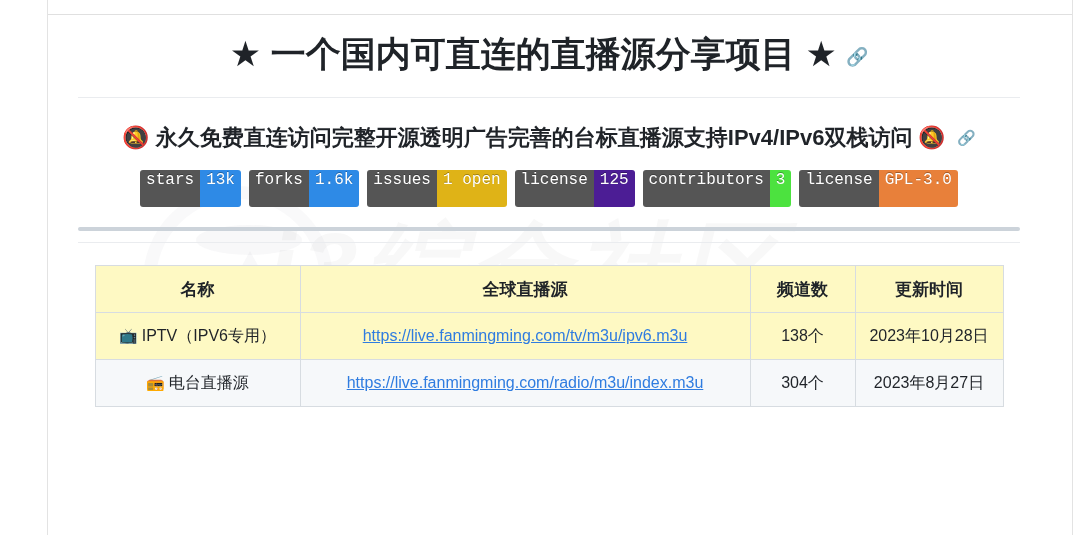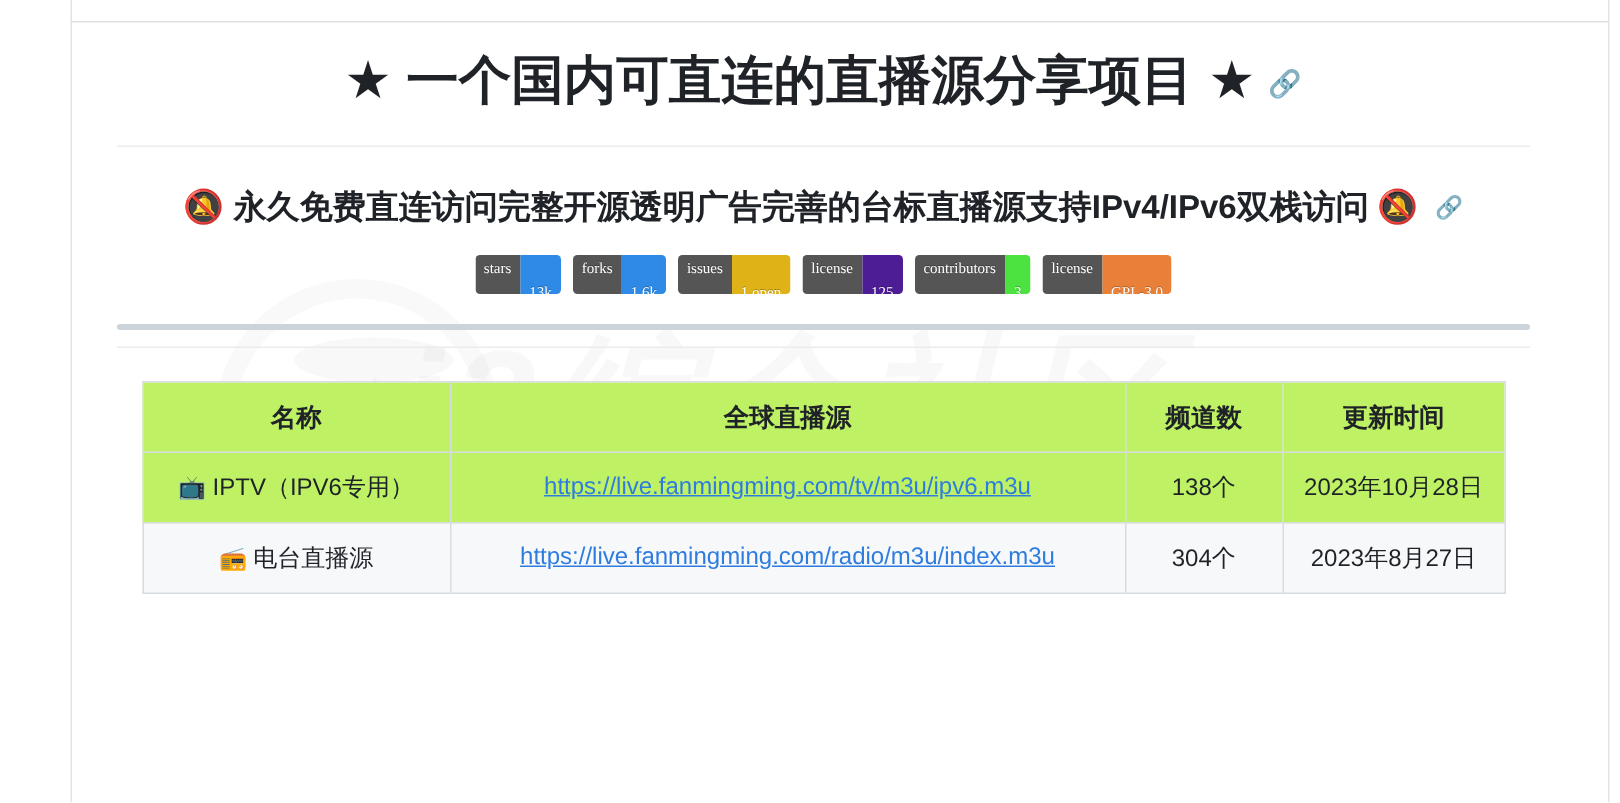--- a/index.html
+++ b/index.html
@@ -160,36 +160,36 @@
   
   .badge-row {
     display: flex;
     justify-content: center;
     align-items: center;
     gap: 8px;
     padding-top: 18px;
   }
   .badge {
     display: inline-flex;
-    height: 26px;
+    height: 37px;
     border-radius: 3px;
     overflow: hidden;
-    font-size: 10px;
+    font-size: 16px;
     line-height: 20px;
-    font-family: Liberation Serif, serif;
+    font-family: Liberation Mono, monospace;
     color: #ffffff;
     text-shadow: 0 -1px 0 rgba(1,1,1,.3);
     white-space: nowrap;
   }
   .badge .b-label {
     background: #555555;
     padding: 0 6px;
   }
   .badge .b-value {
-    padding: 16px 6px;
+    padding: 0 6px;
   }
 
   
   .section-head {
     margin: 0;
     padding-top: 22px;
     font-size: 25px;
     font-weight: bold;
     color: #1f2328;
     white-space: nowrap;
@@ -216,21 +216,21 @@
     table-layout: fixed;
     font-size: 16px;
     color: #1f2328;
   }
   table.src-table th,
   table.src-table td {
     border: 1px solid #d7dce1;
     padding: 10px 12px;
     text-align: center;
     vertical-align: middle;
-    background: #bef264;
+    background: #fef9c3;
     height: 47px;
   }
   table.src-table th {
     font-weight: bold;
     font-size: 17px;
   }
   table.src-table tbody tr:nth-child(even) td {
     background: #f6f8fa;
   }
   td.col-name { text-align: left; padding-left: 20px; white-space: nowrap; }

